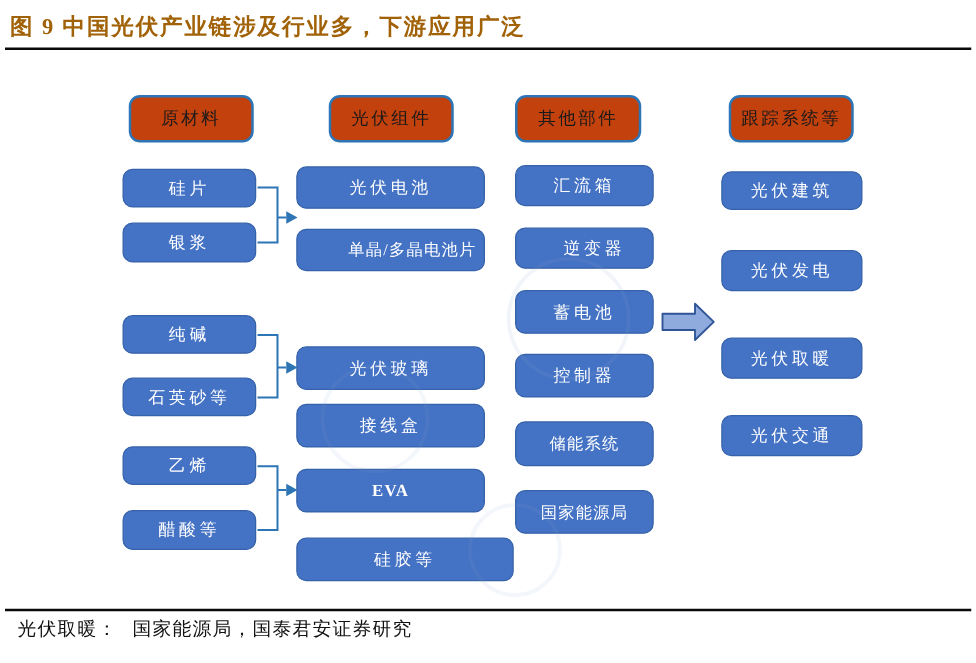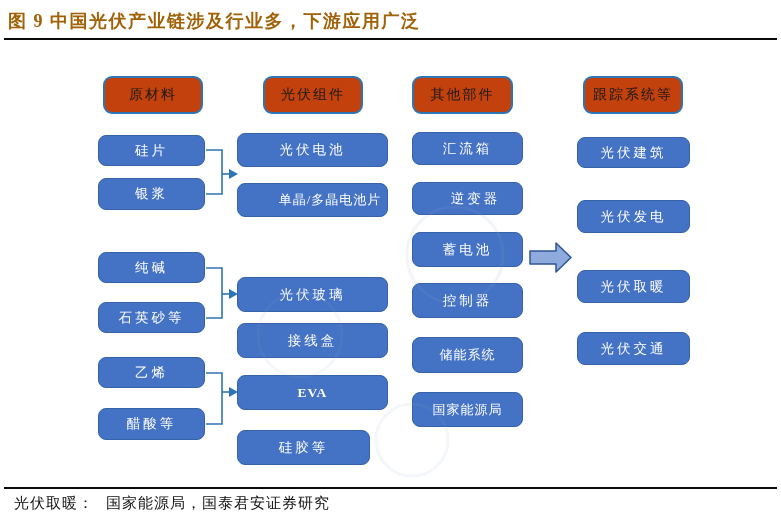--- a/index.html
+++ b/index.html
@@ -95,21 +95,21 @@
   <div class="bbox" style="left:98px; top:252px; width:107px; height:31px;">纯碱</div>
   <div class="bbox" style="left:98px; top:302px; width:107px; height:31px;">石英砂等</div>
   <div class="bbox" style="left:98px; top:357px; width:107px; height:31px;">乙烯</div>
   <div class="bbox" style="left:98px; top:408px; width:107px; height:32px;">醋酸等</div>
 
   <div class="bbox" style="left:237px; top:133px; width:151px; height:34px;">光伏电池</div>
   <div class="bbox tight" style="left:237px; top:183px; width:151px; height:34px;padding-left:35px;">单晶/多晶电池片</div>
   <div class="bbox" style="left:237px; top:323px; width:151px; height:35px;">接线盒</div>
   <div class="bbox" style="left:237px; top:277px; width:151px; height:35px;">光伏玻璃</div>
   <div class="bbox" style="left:237px; top:375px; width:151px; height:35px; font-weight:bold; letter-spacing:1px;">EVA</div>
-  <div class="bbox" style="left:237px; top:430px; width:133px; height:35px;">硅胶等</div>
+  <div class="bbox" style="left:237px; top:430px; width:174px; height:35px;">硅胶等</div>
 
   <div class="bbox" style="left:412px; top:132px; width:111px; height:33px;">汇流箱</div>
   <div class="bbox" style="left:412px; top:182px; width:111px; height:33px;padding-left:16px;">逆变器</div>
   <div class="bbox" style="left:412px; top:232px; width:111px; height:35px;">蓄电池</div>
   <div class="bbox" style="left:412px; top:283px; width:111px; height:35px;">控制器</div>
   <div class="bbox tight" style="left:412px; top:337px; width:111px; height:36px;">储能系统</div>
   <div class="bbox tight" style="left:412px; top:392px; width:111px; height:35px;">国家能源局</div>
 
   <div class="bbox" style="left:577px; top:137px; width:113px; height:31px;">光伏建筑</div>
   <div class="bbox" style="left:577px; top:200px; width:113px; height:33px;">光伏发电</div>

